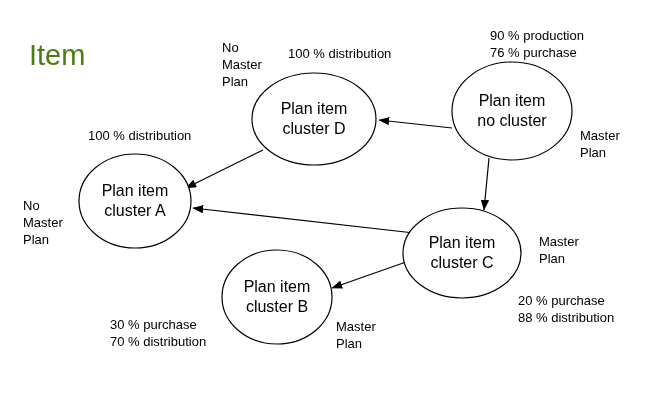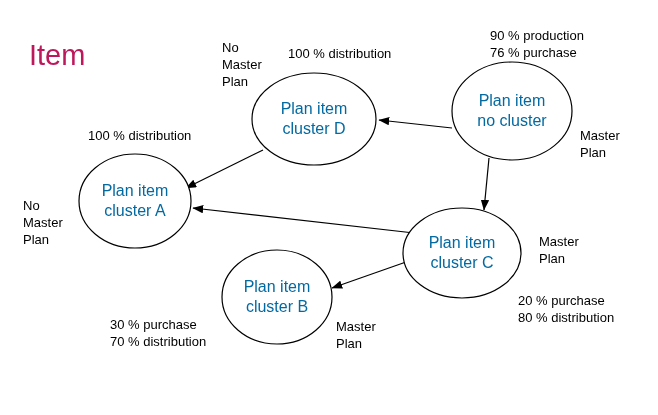--- a/index.html
+++ b/index.html
@@ -23,40 +23,40 @@
     top: 0;
     width: 658px;
     height: 415px;
   }
   .node-label {
     position: absolute;
     text-align: center;
     font-family: "Liberation Sans", sans-serif;
     font-size: 16px;
     line-height: 20px;
-    color: #0369a1;
+    color: #000000;
     white-space: pre-line;
     pointer-events: none;
   }
   .edge-label {
     position: absolute;
     font-family: "Liberation Sans", sans-serif;
     font-size: 13px;
     line-height: 17px;
     color: #000000;
     white-space: pre-line;
   }
   .page-title {
     position: absolute;
     left: 29px;
     top: 38px;
     font-family: "Liberation Sans", sans-serif;
     font-size: 29px;
     line-height: 34px;
-    color: #be185d;
+    color: #4d7c0f;
   }
 </style>
 </head>
 <body>
 
 <div id="canvas">
 
   <div class="page-title">Item</div>
 
   <svg id="diagram-svg" viewBox="0 0 658 415" xmlns="http://www.w3.org/2000/svg">
@@ -102,20 +102,20 @@
 Master
 Plan</div>
       <div class="edge-label" style="left: 288px; top: 45px; text-align: left;">100 % distribution</div>
       <div class="edge-label" style="left: 88px; top: 127px; text-align: left;">100 % distribution</div>
       <div class="edge-label" style="left: 23px; top: 197px; text-align: left;">No
 Master
 Plan</div>
       <div class="edge-label" style="left: 539px; top: 233px; text-align: left;">Master
 Plan</div>
       <div class="edge-label" style="left: 518px; top: 292px; text-align: left;">20 % purchase
-80 % distribution</div>
+88 % distribution</div>
       <div class="edge-label" style="left: 110px; top: 303px; text-align: left; margin-top: 13px;">30 % purchase
 70 % distribution</div>
       <div class="edge-label" style="left: 336px; top: 318px; text-align: left;">Master
 Plan</div>
     </div>
 
 </div>
 
 </body></html>

